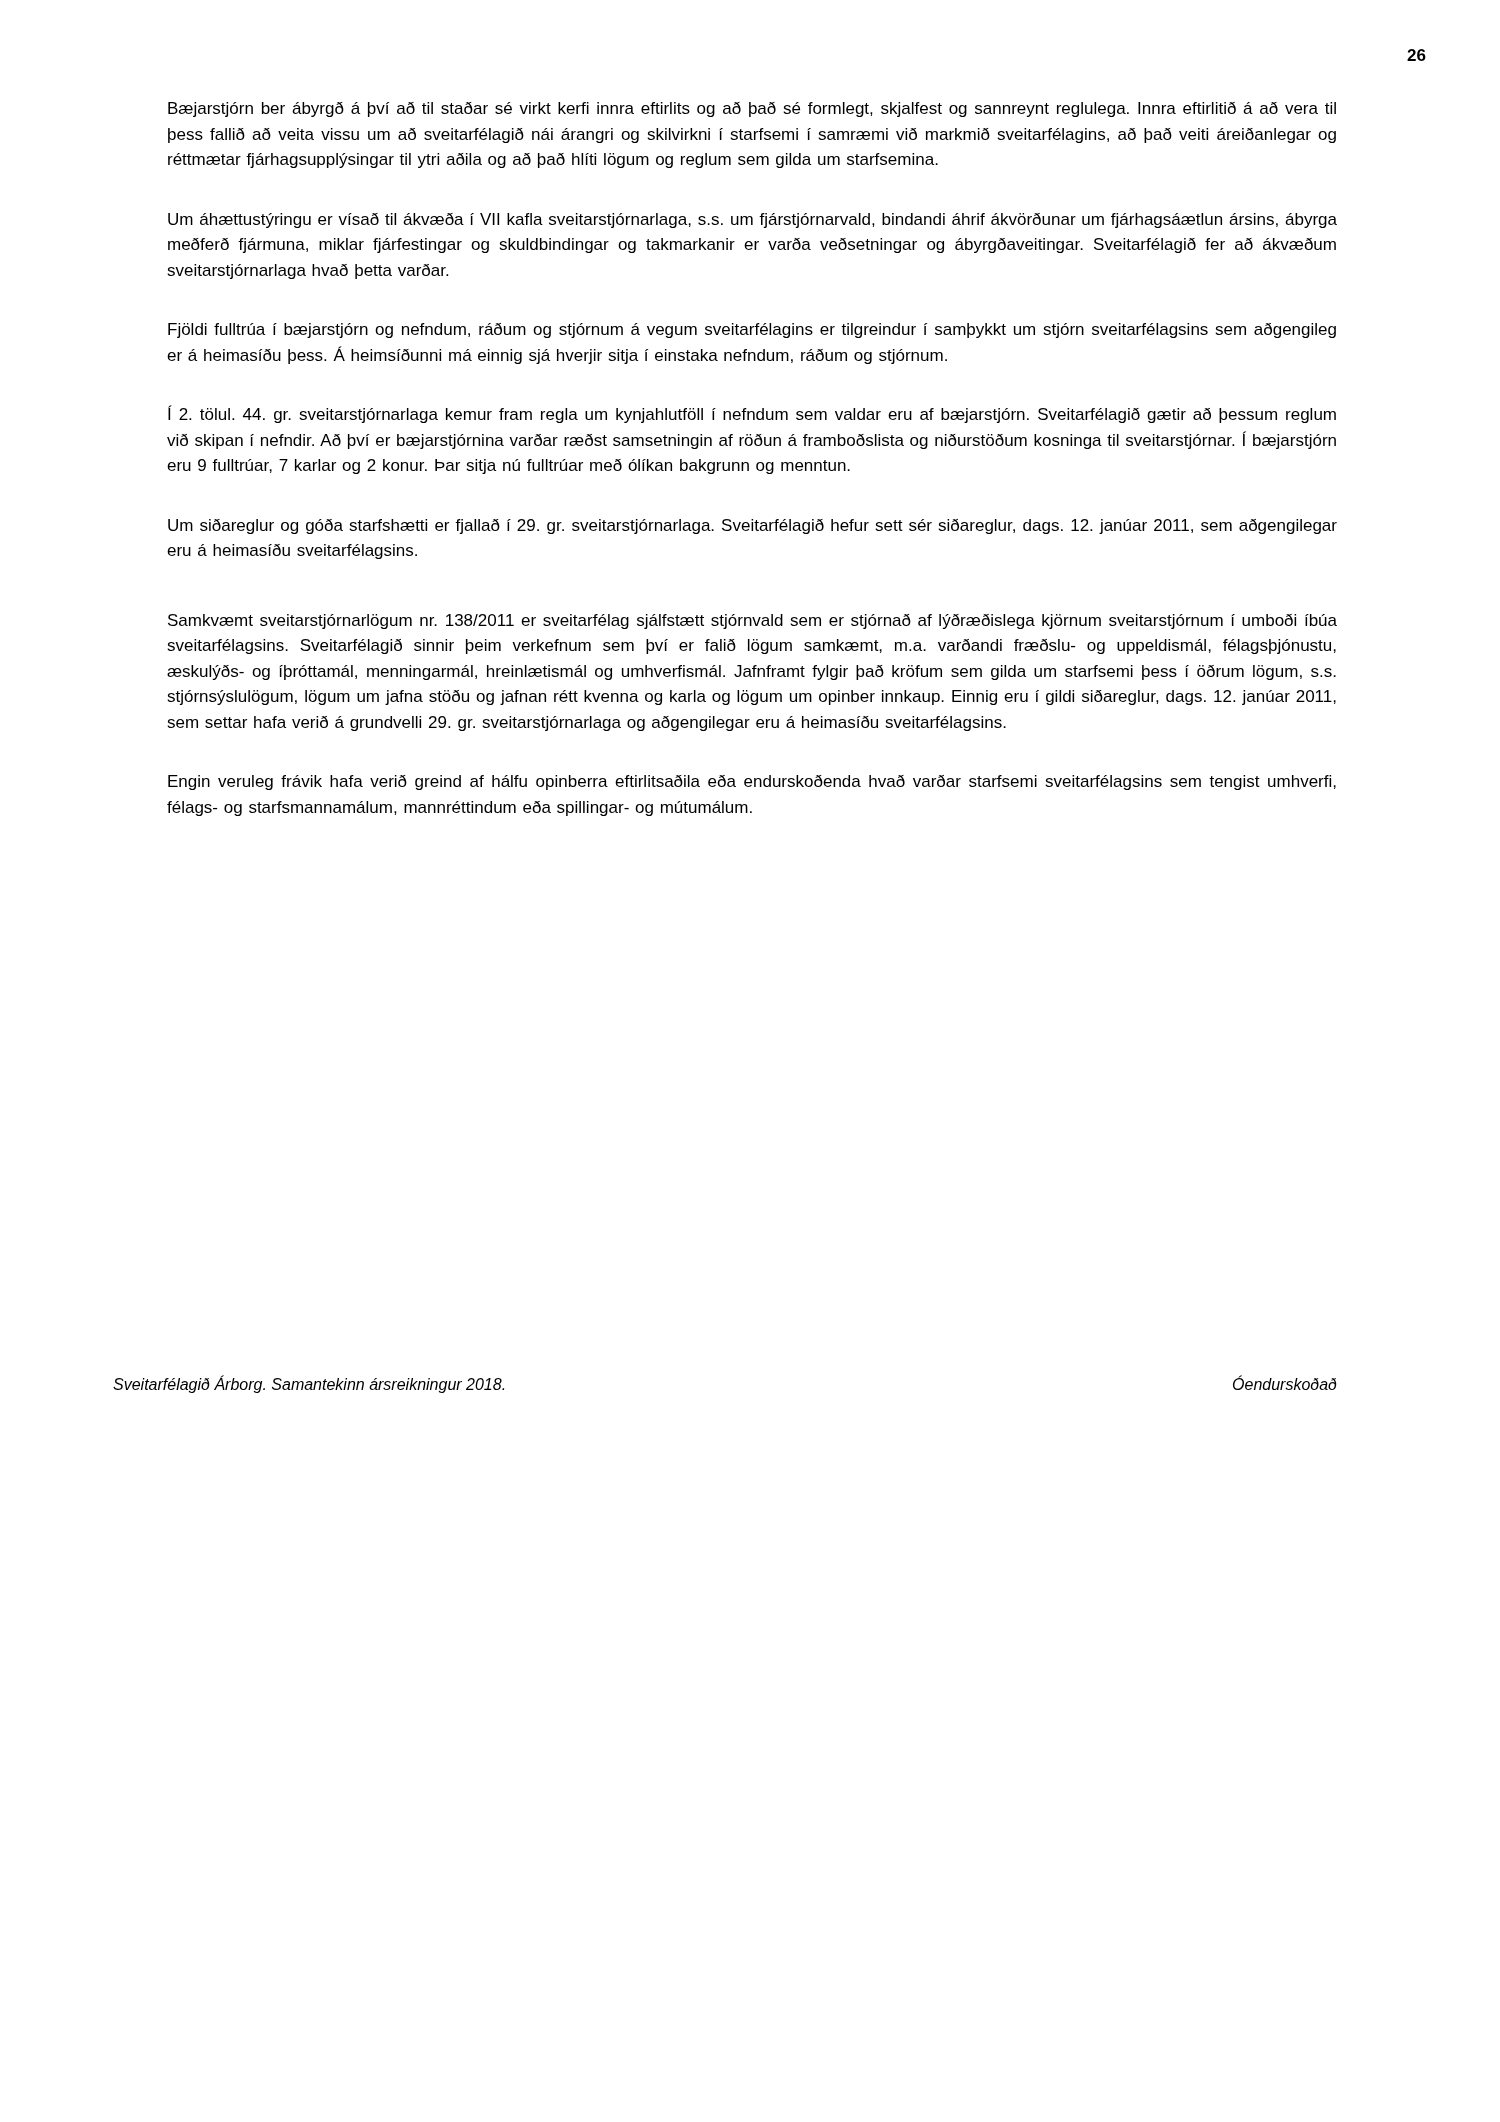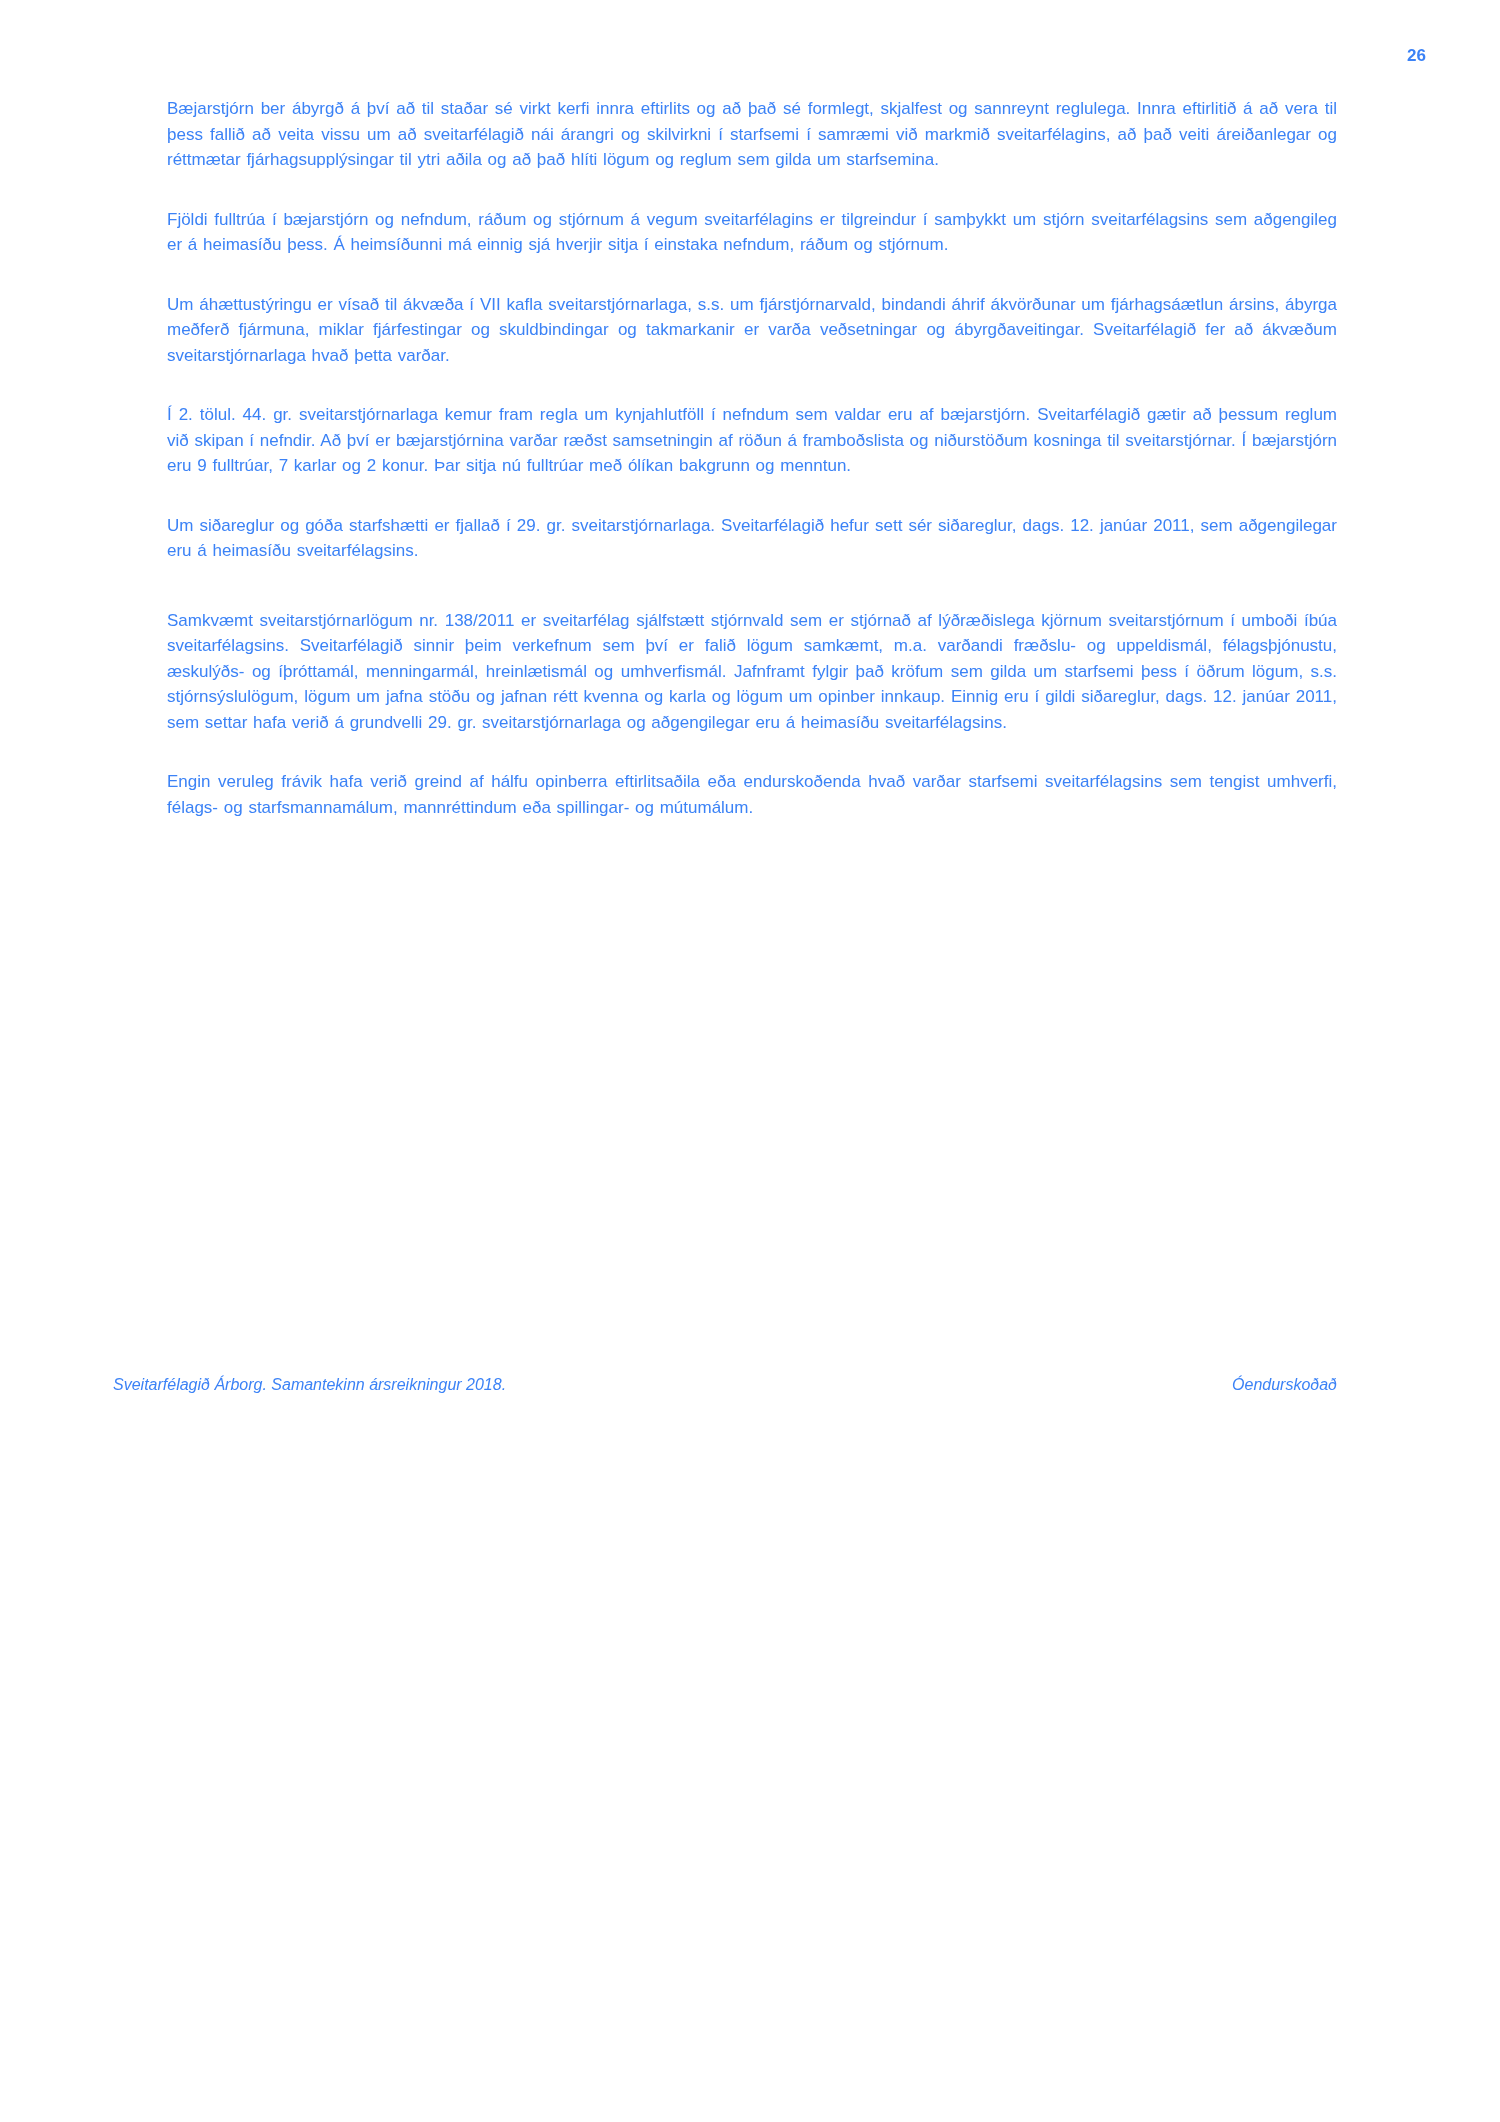--- a/index.html
+++ b/index.html
@@ -8,21 +8,21 @@
     padding: 0;
     background: #e9e9e9;
   }
   .page {
     position: relative;
     width: 1500px;
     height: 2122px;
     margin: 0 auto;
     background: #ffffff;
     font-family: "Liberation Sans", "DejaVu Sans", sans-serif;
-    color: #3b82f6;
+    color: #000000;
     box-sizing: border-box;
     overflow: hidden;
   }
   .page-number {
     position: absolute;
     top: 46px;
     right: 74px;
     font-size: 17px;
     font-weight: bold;
   }
@@ -77,22 +77,22 @@
 
 <div class="page">
 
   <div class="page-number">26</div>
 
   <div class="content">
 
 
     <section>
       <p class="para">Bæjarstjórn ber ábyrgð á því að til staðar sé virkt kerfi innra eftirlits og að það sé formlegt, skjalfest og sannreynt reglulega. Innra eftirlitið á að vera til þess fallið að veita vissu um að sveitarfélagið nái árangri og skilvirkni í starfsemi í samræmi við markmið sveitarfélagins, að það veiti áreiðanlegar og réttmætar fjárhagsupplýsingar til ytri aðila og að það hlíti lögum og reglum sem gilda um starfsemina.</p>
+      <p class="para">Um áhættustýringu er vísað til ákvæða í VII kafla sveitarstjórnarlaga, s.s. um fjárstjórnarvald, bindandi áhrif ákvörðunar um fjárhagsáætlun ársins, ábyrga meðferð fjármuna, miklar fjárfestingar og skuldbindingar og takmarkanir er varða veðsetningar og ábyrgðaveitingar. Sveitarfélagið fer að ákvæðum sveitarstjórnarlaga hvað þetta varðar.</p>
       <p class="para">Fjöldi fulltrúa í bæjarstjórn og nefndum, ráðum og stjórnum á vegum sveitarfélagins er tilgreindur í samþykkt um stjórn sveitarfélagsins sem aðgengileg er á heimasíðu þess.  Á heimsíðunni má einnig sjá hverjir sitja í einstaka nefndum, ráðum og stjórnum.</p>
-      <p class="para">Um áhættustýringu er vísað til ákvæða í VII kafla sveitarstjórnarlaga, s.s. um fjárstjórnarvald, bindandi áhrif ákvörðunar um fjárhagsáætlun ársins, ábyrga meðferð fjármuna, miklar fjárfestingar og skuldbindingar og takmarkanir er varða veðsetningar og ábyrgðaveitingar. Sveitarfélagið fer að ákvæðum sveitarstjórnarlaga hvað þetta varðar.</p>
       <p class="para">Í 2. tölul. 44. gr. sveitarstjórnarlaga kemur fram regla um kynjahlutföll í nefndum sem valdar eru af bæjarstjórn. Sveitarfélagið gætir að þessum reglum við skipan í nefndir. Að því er bæjarstjórnina varðar ræðst samsetningin af röðun á framboðslista og niðurstöðum kosninga til sveitarstjórnar.  Í bæjarstjórn eru 9 fulltrúar, 7 karlar og 2 konur.  Þar sitja nú fulltrúar með ólíkan bakgrunn og menntun.</p>
       <p class="para last-of-section">Um siðareglur og góða starfshætti er fjallað í 29. gr. sveitarstjórnarlaga.  Sveitarfélagið hefur sett sér siðareglur, dags. 12. janúar 2011, sem aðgengilegar eru á heimasíðu sveitarfélagsins.</p>
     </section>
 
     <section>
       <p class="para">Samkvæmt sveitarstjórnarlögum nr. 138/2011 er sveitarfélag sjálfstætt stjórnvald sem er stjórnað af lýðræðislega kjörnum sveitarstjórnum í umboði íbúa sveitarfélagsins.  Sveitarfélagið sinnir þeim verkefnum sem því er falið lögum samkæmt, m.a. varðandi fræðslu- og uppeldismál, félagsþjónustu, æskulýðs- og íþróttamál, menningarmál, hreinlætismál og umhverfismál.  Jafnframt fylgir það kröfum sem gilda um starfsemi þess í öðrum lögum, s.s. stjórnsýslulögum, lögum um jafna stöðu og jafnan rétt kvenna og karla og lögum um opinber innkaup.  Einnig eru í gildi siðareglur, dags. 12. janúar 2011, sem settar hafa verið á grundvelli 29. gr. sveitarstjórnarlaga og aðgengilegar eru á heimasíðu sveitarfélagsins.</p>
       <p class="para">Engin veruleg frávik hafa verið greind af hálfu opinberra eftirlitsaðila eða endurskoðenda hvað varðar starfsemi sveitarfélagsins sem tengist umhverfi, félags- og starfsmannamálum, mannréttindum eða spillingar- og mútumálum.</p>
     </section>
 
   </div>

